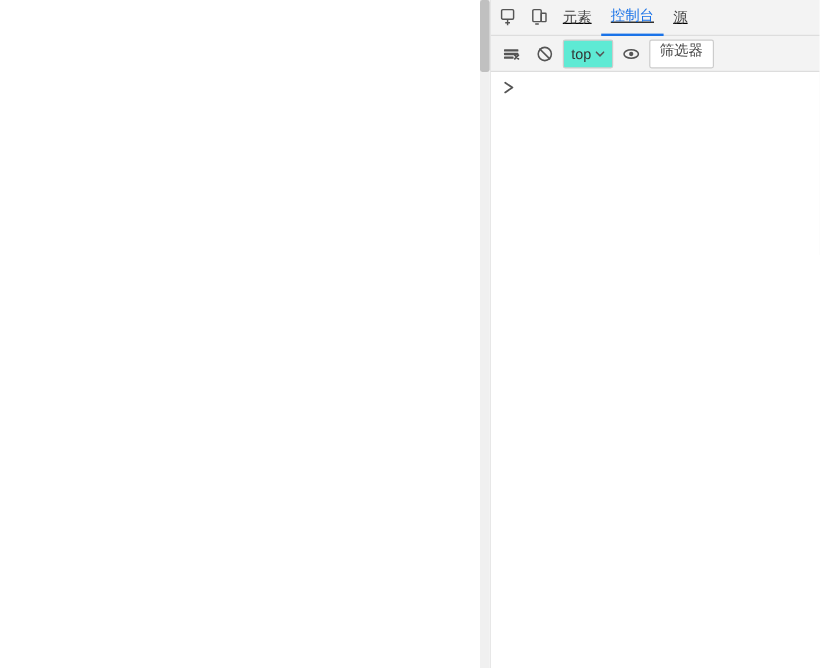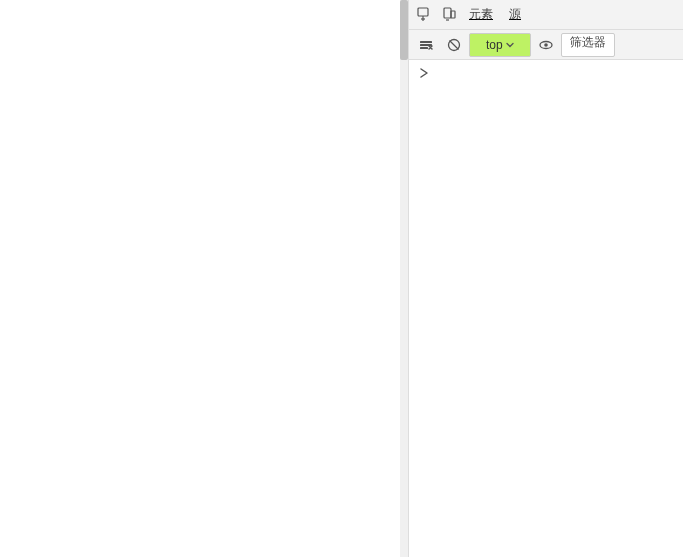--- a/index.html
+++ b/index.html
@@ -118,24 +118,24 @@
       border-radius: 2px;
       border: none;
       background: transparent;
       color: #444;
     }
 
     .top-dropdown {
       display: flex;
       align-items: center;
       height: 24px;
-      padding: 0 16px;
+      padding: 0 6px;
       border: 1px solid #ccc;
       border-radius: 2px;
-      background: #bef264;
+      background: #5eead4;
       cursor: pointer;
       font-size: 12px;
       color: #333;
       gap: 3px;
     }
 
     .filter-btn {
       padding: 0 8px;
       height: 24px;
       display: flex;
@@ -206,20 +206,23 @@
           <rect x="4" y="2" width="7" height="10" rx="1" stroke="#555" stroke-width="1.2" fill="none"></rect>
           <rect x="11" y="5" width="4" height="7" rx="0.5" stroke="#555" stroke-width="1.2" fill="none"></rect>
           <line x1="6" y1="14" x2="9" y2="14" stroke="#555" stroke-width="1.2"></line>
         </svg>
       </div>
 
       <div class="tab-item">
         <span>元素</span>
       </div>
 
+      <div class="tab-item active">
+        <span>控制台</span>
+      </div>
 
       <div class="tab-item">
         <span>源</span>
       </div>
 
     </div>
 
     <div class="toolbar">
 
       <button class="toolbar-btn" title="Clear console">

